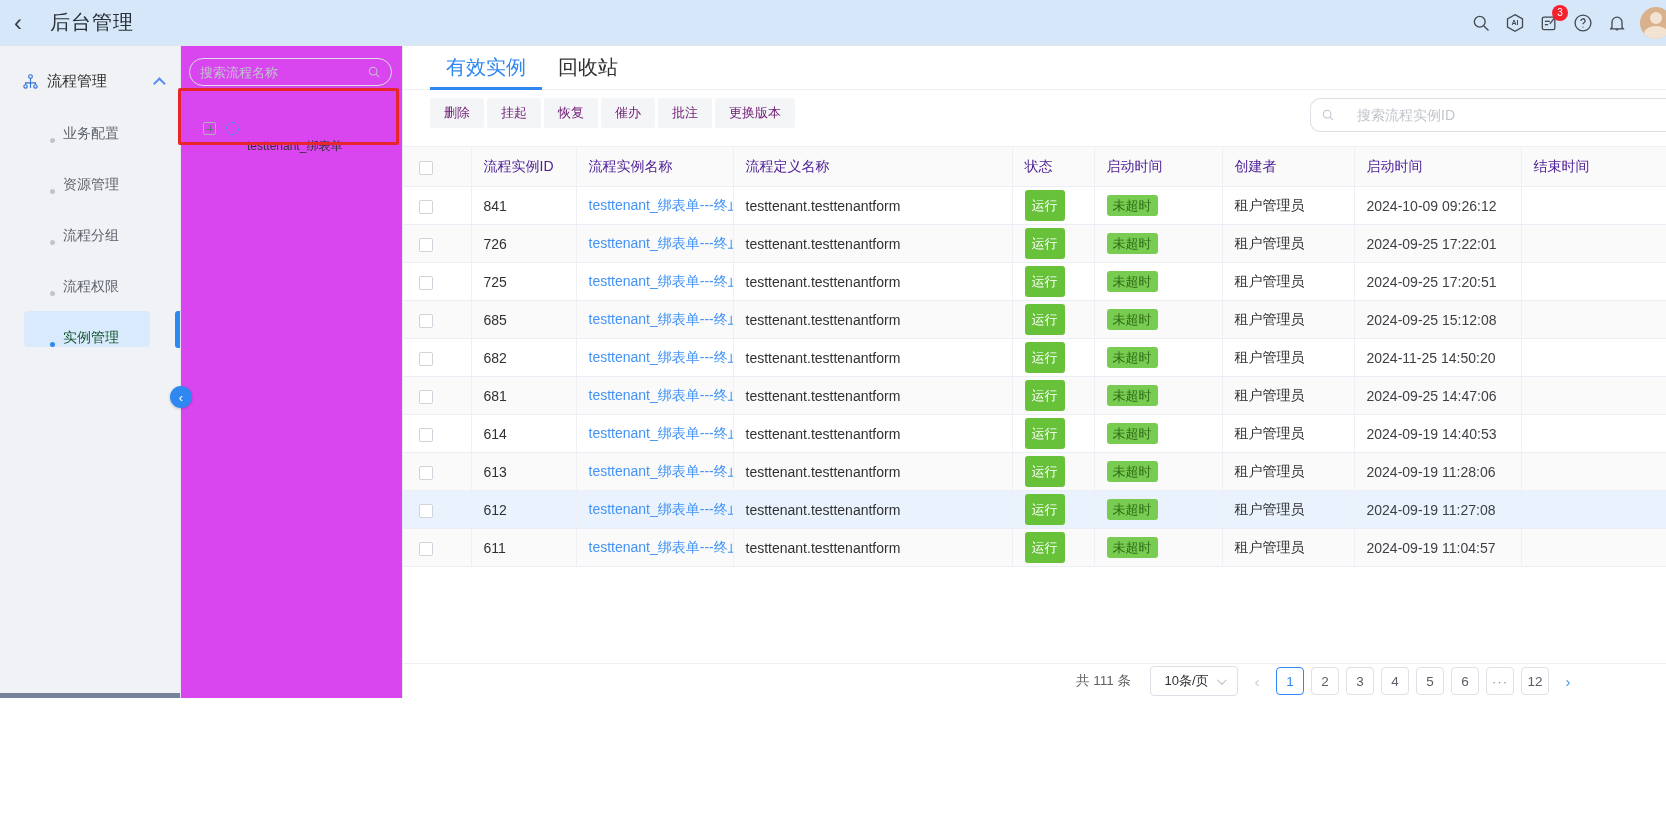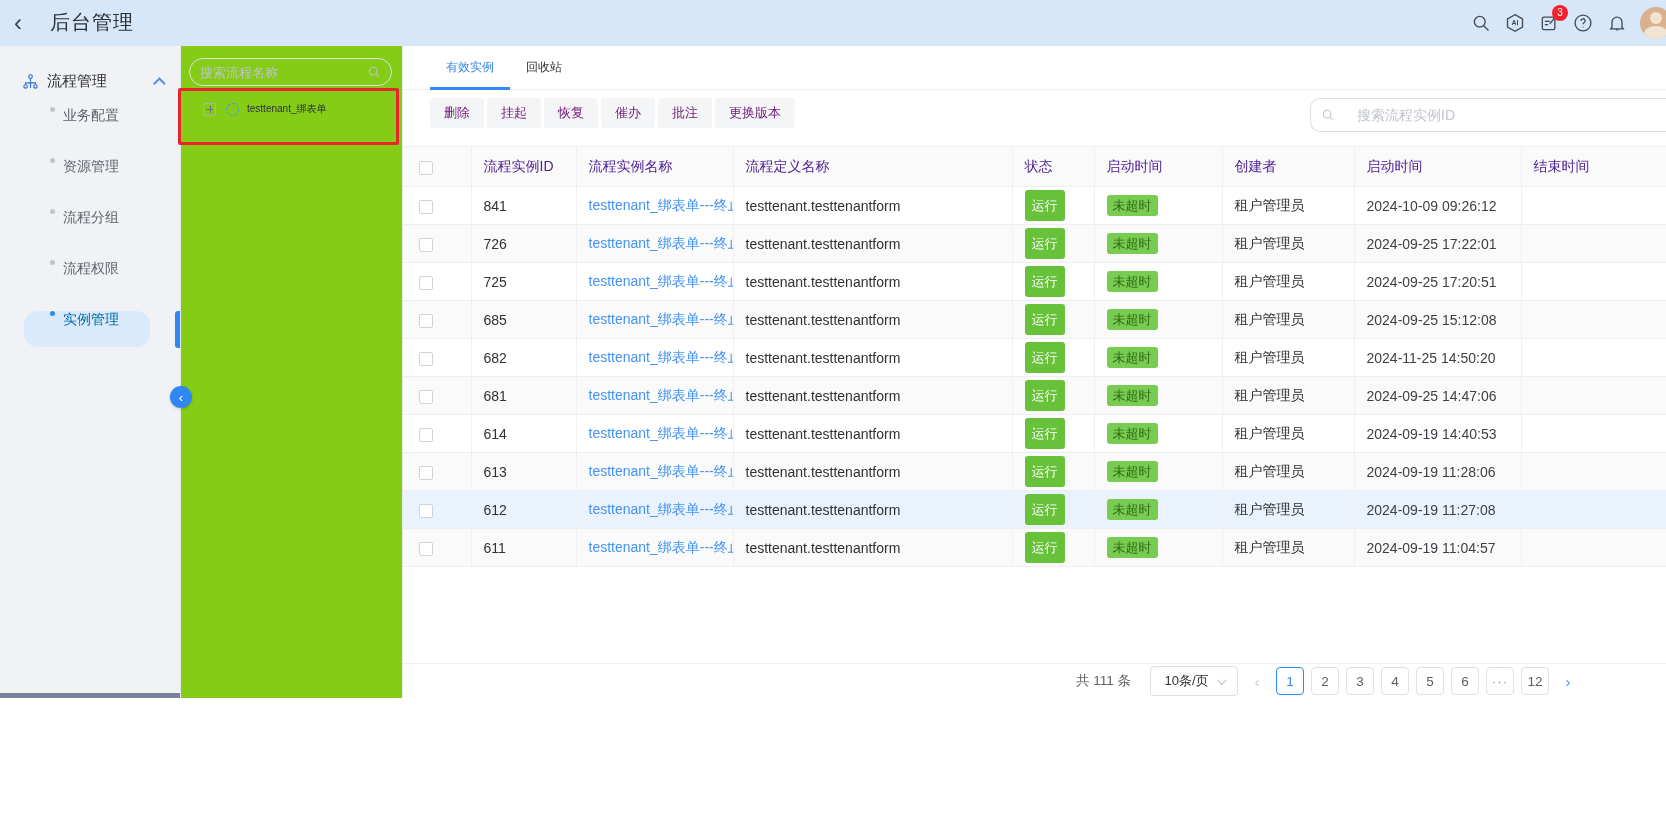--- a/index.html
+++ b/index.html
@@ -31,55 +31,55 @@
 
   
   .sidebar { width:180px; background:#f0f2f5; position:relative; padding-top:17px; flex-shrink:0; }
   .nav-group { height:36px; display:flex; align-items:center; padding:0 14px 0 22px; }
   .nav-group svg { width:17px; height:17px; stroke:#2e6fd6; fill:none; stroke-width:1.6; }
   .nav-group-label { font-size:15px; color:#303133; margin-left:8px; }
   .chevron-up { margin-left:auto; width:9px; height:9px; border-left:2px solid #5a8ff0;
     border-top:2px solid #5a8ff0; transform:rotate(45deg) translateY(3px); }
   .nav-items { margin-top:8px; }
   .nav-item { height:36px; margin:0 30px 15px 24px; border-radius:4px; display:flex;
-    align-items:flex-start; padding-left:26px; font-size:14px; color:#5e6票2; color:#5e646c; cursor:pointer; }
+    align-items:flex-end; padding-left:26px; font-size:14px; color:#5e6票2; color:#5e646c; cursor:pointer; }
   .nav-item .dot { width:5px; height:5px; border-radius:50%; background:#c0c4cc; margin-right:8px; }
-  .nav-item.active { background:#d9eafc; color:#0369a1;border-radius:14px; }
+  .nav-item.active { background:#d9eafc; color:#14532d; }
   .nav-item.active .dot { background:#2f87f1; }
   .active-indicator { position:absolute; right:0; top:265px; width:5px; height:37px;
     background:#2f87f1; border-radius:3px 0 0 3px; }
   .sidebar-bottom-strip { position:absolute; bottom:0; left:0; width:180px; height:5px; background:#77839b; }
 
   
-  .tree-panel { width:223px; background:#84cc16; border-left:1px solid #e4e7ed;
+  .tree-panel { width:223px; background:#d946ef; border-left:1px solid #e4e7ed;
     border-right:1px solid #e4e7ed; padding:12px 10px 0 8px; flex-shrink:0; }
   .tree-search { height:28px; border:1px solid #dcdfe6; border-radius:14px; display:flex;
     align-items:center; padding:0 10px; }
   .tree-search input { border:none; outline:none; flex:1; font-size:13px; color:#333;
     font-family:inherit; background:transparent; min-width:0; }
   .tree-search input::placeholder { color:#c0c4cc; }
   .tree-search svg, .main-search svg { width:14px; height:14px; stroke:#c0c4cc; fill:none; stroke-width:1.8; flex-shrink:0; }
   .tree-node { margin-top:16px; display:flex; align-items:center; padding-left:14px; cursor:pointer; }
   .expand-box { width:13px; height:13px; border:1px solid #aeb2b8; border-radius:2px; position:relative; flex-shrink:0; }
   .expand-box::before { content:""; position:absolute; left:2px; right:2px; top:5.5px; height:1px; background:#6b6f76; }
   .expand-box::after { content:""; position:absolute; top:2px; bottom:2px; left:5.5px; width:1px; background:#6b6f76; }
   .node-circle { width:13px; height:13px; border:1.6px dashed #4393f5; border-radius:50%; margin:0 8px 0 10px; flex-shrink:0; }
-  .tree-node-label { font-size:10px; color:#303133; white-space:nowrap; }
+  .tree-node-label { font-size:12px; color:#303133; white-space:nowrap;margin-top:36px; }
 
   .annotation-box { position:absolute; left:178px; top:42px; width:221px; height:57px;
     border:3px solid #e8252d; border-radius:2px; pointer-events:none; z-index:5; }
   .collapse-circle { position:absolute; left:170px; top:340px; width:22px; height:22px;
     border-radius:50%; background:#2f87f1; color:#fff; display:flex; align-items:center;
     justify-content:center; font-size:13px; z-index:6; cursor:pointer; box-shadow:0 1px 3px rgba(0,0,0,.2); }
 
   
   .main { flex:1; display:flex; flex-direction:column; background:#fff; min-width:0; }
   .tabs-bar { height:44px; display:flex; align-items:stretch; padding-left:27px;
     border-bottom:1px solid #eef0f4; }
-  .tab { padding:0 16px; display:flex; align-items:center; font-size:12px; color:#303133;
+  .tab { padding:0 16px; display:flex; align-items:center; font-size:20px; color:#303133;
     cursor:pointer; position:relative; }
   .tab.active { color:#2f87f1; }
   .tab.active::after { content:""; position:absolute; left:0; right:0; bottom:-1px; height:3px; background:#2f87f1; }
 
   .toolbar-row { display:flex; align-items:flex-start; padding:8px 0 0 27px; height:52px; }
   .tbtn { height:30px; padding:0 14px; background:#f4f5f7; border:none; color:#701a75;
     font-size:13px; margin-right:3px; border-radius:2px; font-family:inherit; }
   .main-search { margin-left:auto; width:356px; height:34px; border:1px solid #dcdfe6;
     border-radius:10px 0 0 10px; border-right:none; display:flex; align-items:center; padding:0 10px; }
   .main-search input { border:none; outline:none; flex:1; font-size:14px; margin-left:22px;

